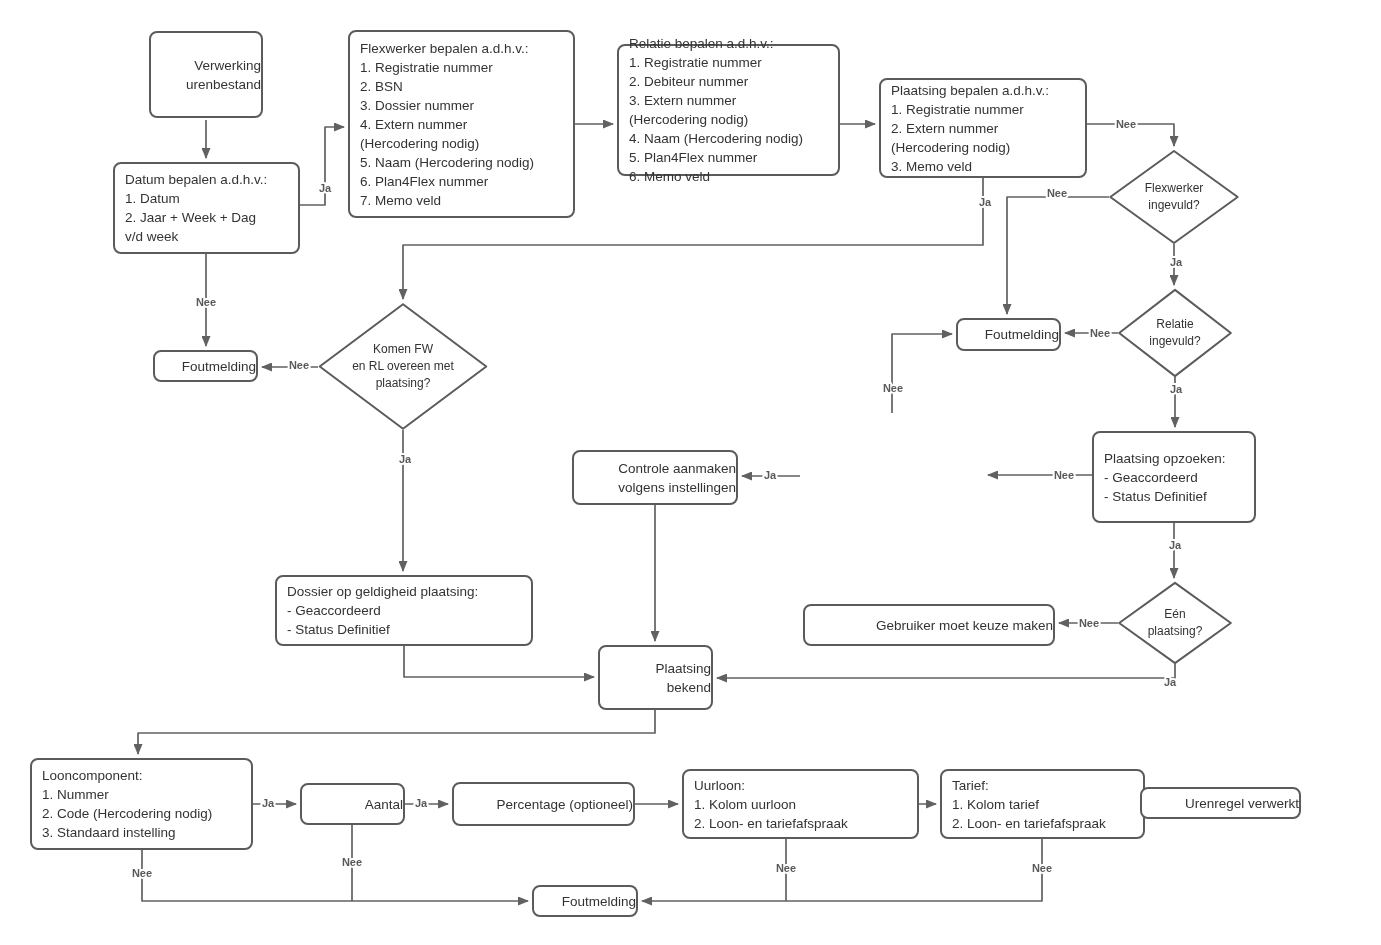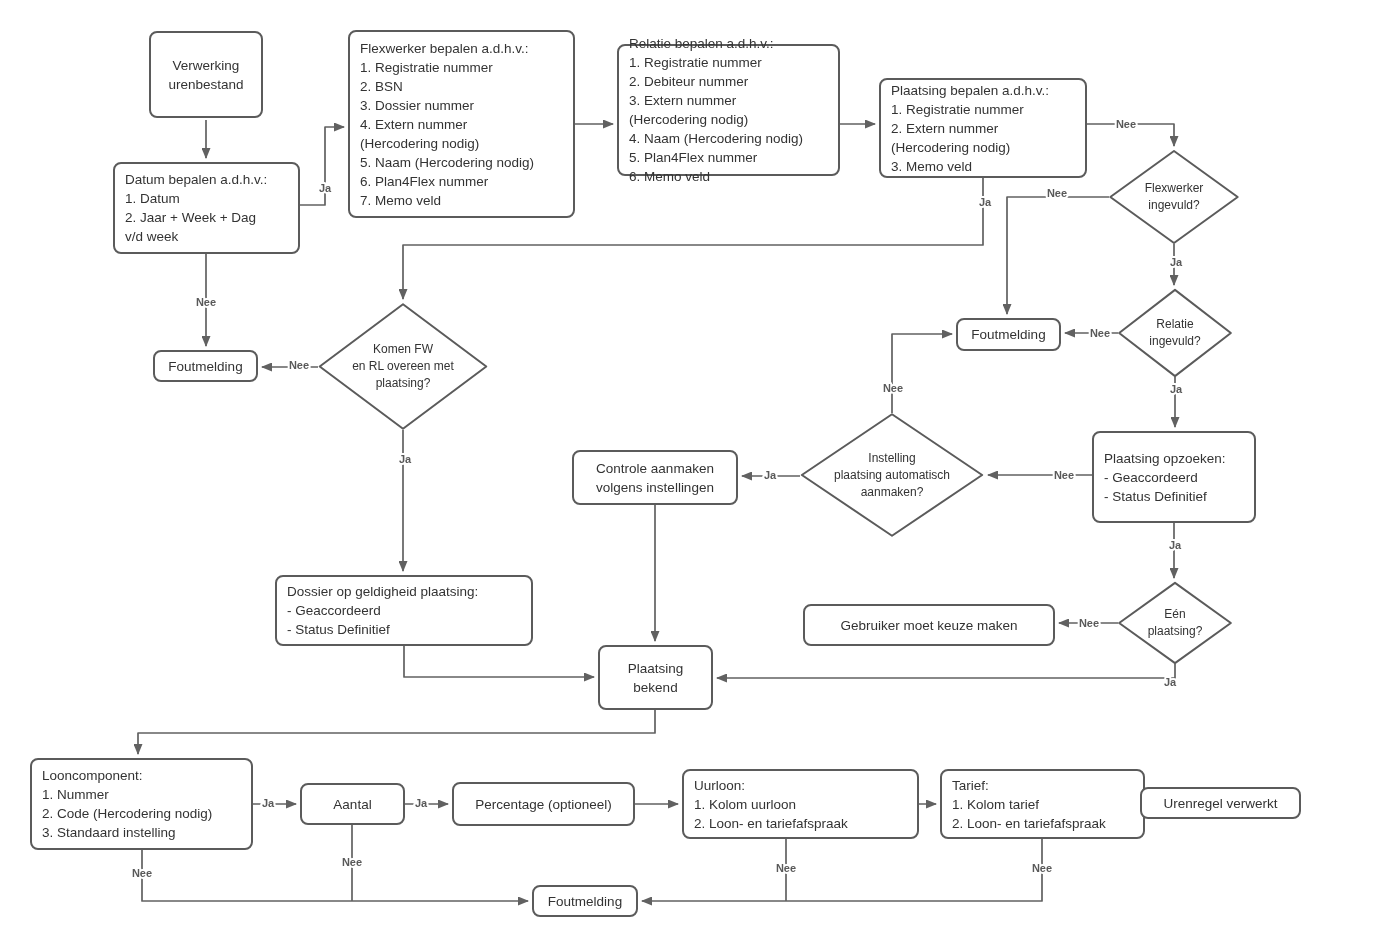--- a/index.html
+++ b/index.html
@@ -6,21 +6,21 @@
   body{font-family:"Liberation Sans",sans-serif;}
   #canvas{position:relative;width:1381px;height:945px;background:#fff;overflow:hidden;}
   #edges{position:absolute;left:0;top:0;width:1381px;height:945px;pointer-events:none;}
   .edge{fill:none;stroke:#616161;stroke-width:1.7;stroke-linejoin:round;}
   .elabel{font:bold 11px "Liberation Sans",sans-serif;fill:#595959;text-anchor:middle;
           paint-order:stroke;stroke:#ffffff;stroke-width:4px;stroke-linejoin:round;}
   .node{position:absolute;box-sizing:border-box;background:#fff;border:2px solid #5b5b5b;
         border-radius:8px;display:flex;align-items:center;color:#333;
         font-size:13.5px;line-height:19px;}
   .node .txt{white-space:pre-line;width:100%;}
-  .node.center .txt{text-align:center;}
+  .node.center .txt{text-align:right;}
   .node.left{padding:6px 10px;}
   .node.left .txt{text-align:left;}
   .diamond{position:absolute;box-sizing:border-box;}
   .diamond svg{position:absolute;left:0;top:0;width:100%;height:100%;overflow:visible;}
   .diamond polygon{fill:#fff;stroke:#5b5b5b;stroke-width:2;stroke-linejoin:round;vector-effect:non-scaling-stroke;}
   .dtxt{position:absolute;left:0;top:0;width:100%;height:100%;display:flex;align-items:center;
         justify-content:center;text-align:center;white-space:pre-line;color:#333;
         font-size:12px;line-height:17px;}
 </style>
 </head>
@@ -223,28 +223,20 @@
 
   <div class="diamond" style="left:318px;top:303px;width:170px;height:127px">
     <svg viewBox="0 0 100 100" preserveAspectRatio="none">
         <polygon points="50,1 99,50 50,99 1,50"></polygon>
       </svg>
     <div class="dtxt">Komen FW
 en RL overeen met
 plaatsing?</div>
   </div>
 
-  <div class="diamond" style="left:800px;top:413px;width:184px;height:124px">
-    <svg viewBox="0 0 100 100" preserveAspectRatio="none">
-        <polygon points="50,1 99,50 50,99 1,50"></polygon>
-      </svg>
-    <div class="dtxt">Instelling
-plaatsing automatisch
-aanmaken?</div>
-  </div>
 
   <div class="diamond" style="left:1118px;top:582px;width:114px;height:82px">
     <svg viewBox="0 0 100 100" preserveAspectRatio="none">
         <polygon points="50,1 99,50 50,99 1,50"></polygon>
       </svg>
     <div class="dtxt">Eén
 plaatsing?</div>
   </div>
 
 </div>

